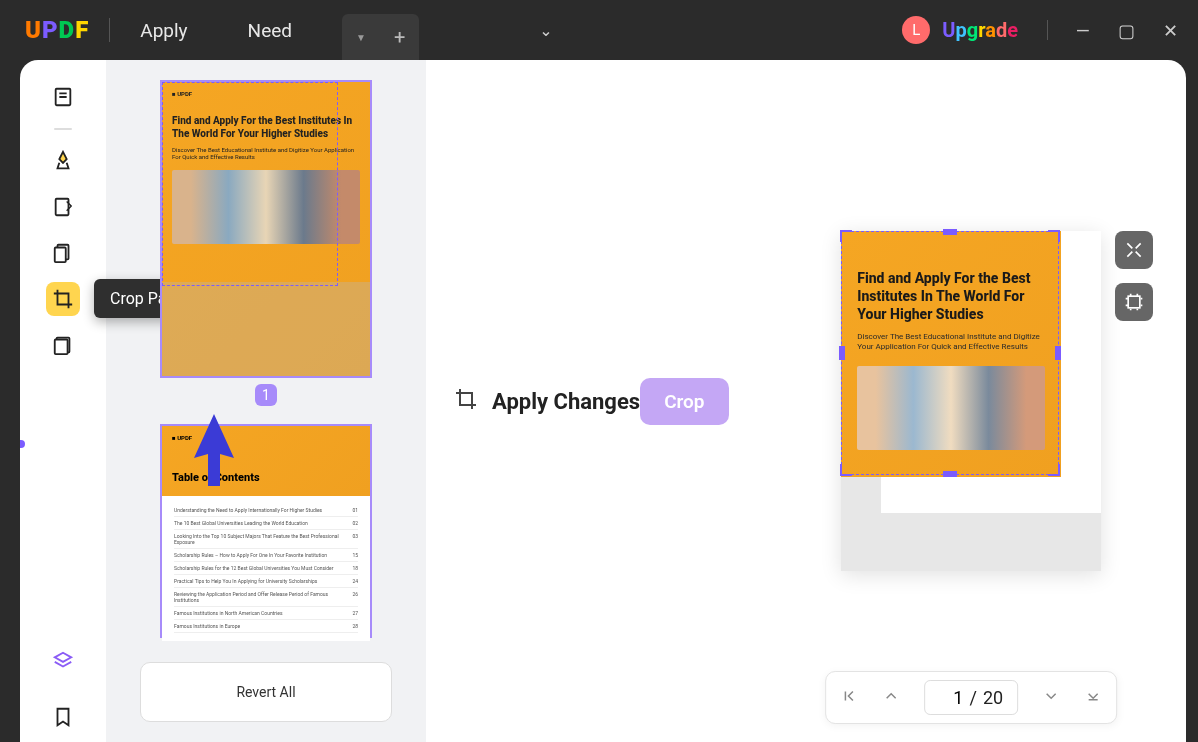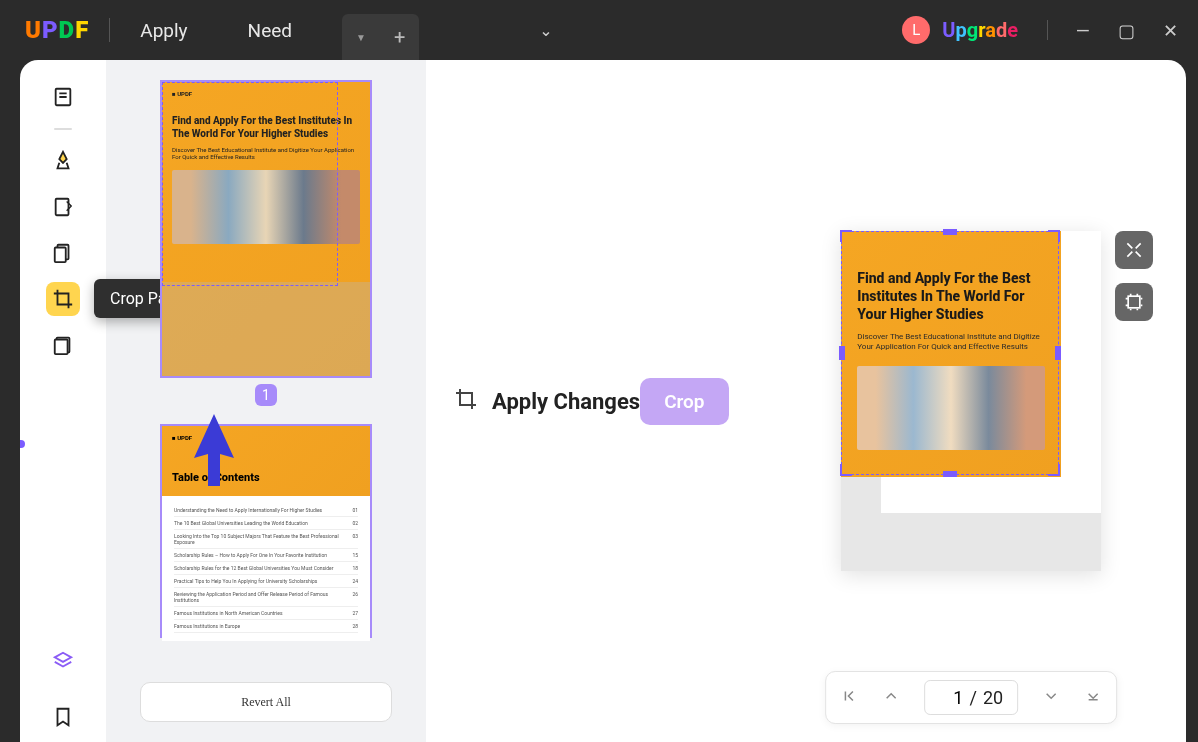--- a/index.html
+++ b/index.html
@@ -44,21 +44,21 @@
 .left-bottom { position: absolute; bottom: 8px; display: flex; flex-direction: column; align-items: center; gap: 22px; }
 .purple-dot { position: absolute; left: -3px; top: 380px; width: 8px; height: 8px; background: #7b5cff; border-radius: 50%; }
 
 .thumbs-panel { width: 320px; background: #f1f2f4; padding: 20px 14px; display: flex; flex-direction: column; align-items: center; overflow-y: hidden; }
 .thumb-page { background: #fff; border: 2px solid #a78bfa; width: 212px; position: relative; margin-bottom: 6px; }
 .thumb1 { height: 298px; }
 .thumb2 { height: 214px; }
 .thumb-inner-yellow { position: absolute; border: 1px dashed #7b5cff; }
 .t1-dash { top: 0; left: 0; width: 176px; height: 204px; }
 .page-number-badge { background: #a78bfa; color: #fff; font-size: 14px; border-radius: 6px; width: 22px; height: 22px; display: flex; align-items: center; justify-content: center; margin-bottom: 18px; }
-.revert-btn { margin-top: auto; width: 252px; height: 40px; border: 1px solid #ddd; background: #fff; border-radius: 10px; font-size: 12px; color: #333; cursor: pointer; font-family: Liberation Serif, serif; }
+.revert-btn { margin-top: auto; width: 252px; height: 60px; border: 1px solid #ddd; background: #fff; border-radius: 10px; font-size: 14px; color: #333; cursor: pointer; }
 
 .doc-yellow { background: linear-gradient(135deg, #f5a623, #f0a020); width: 100%; height: 100%; padding: 8px 10px; position: relative; font-size: 7px; color: #222; }
 .doc-brand { font-size: 6px; font-weight: bold; }
 .doc-title { font-weight: 800; font-size: 10px; margin-top: 18px; line-height: 1.25; }
 .doc-sub { font-size: 6px; margin-top: 6px; line-height: 1.2; }
 .doc-img { margin-top: 10px; height: 74px; background: linear-gradient(90deg, #d9b38c 10%, #8aa9c0 30%, #e8d5b5 50%, #6b7a8c 70%, #c48a6a 90%); border-radius: 2px; }
 .doc-gray-block { position: absolute; background: #b8b8b8; opacity: 0.35; }
 .t1-gray { bottom: 0; right: 0; width: 100%; height: 94px; }
 
 .toc-header { background: linear-gradient(135deg, #f5a623, #f0a020); height: 70px; padding: 8px 10px; }

